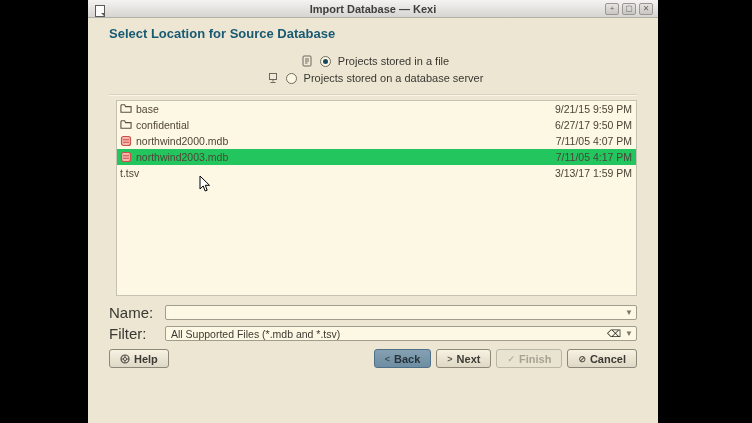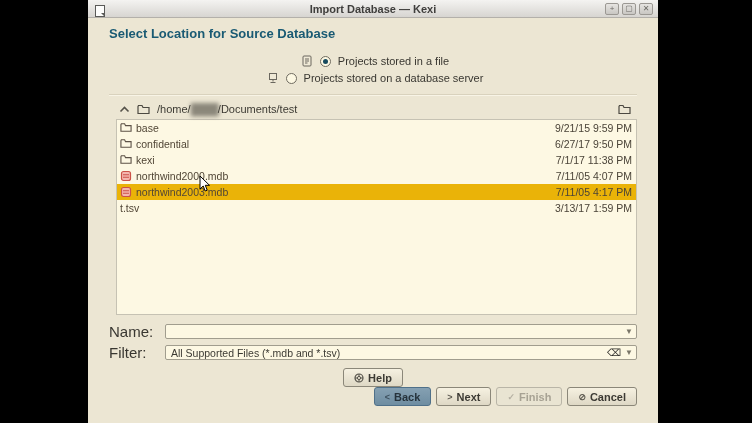--- a/index.html
+++ b/index.html
@@ -29,35 +29,35 @@
   .opt-row.selected .radio .dot { display:block; }
 
   .divider { margin-top:10px; border-top:1px solid #d9d2bd; border-bottom:1px solid #f8f4e6; }
 
   .pathbar { margin-top:7px; display:flex; align-items:center; gap:7px; font-size:11px; color:#3c3a33; padding:0 6px 0 10px; }
   .pathbar .spacer { flex:1; }
   .redacted { filter:blur(2px); opacity:.55; letter-spacing:-1px; }
 
   .filelist { margin-top:4px; margin-left:7px; height:196px; background:#fdf8e3; border:1px solid #c6c2b3; overflow:hidden; }
   .frow { height:16px; display:flex; align-items:center; font-size:10.5px; color:#514636; padding:0 4px 0 3px; }
-  .frow.hl { background:#eab308; }
+  .frow.hl { background:#22c55e; }
   .frow .ficon { width:12px; height:12px; margin-right:4px; flex:0 0 12px; display:inline-flex; }
   .frow .ficon.empty { margin-right:0; flex:0 0 0; width:0; }
   .frow .fname { flex:1; }
   .frow .fdate { color:#4a4338; }
 
   .formrow { display:flex; align-items:center; margin-top:4px; }
   .formrow .flabel { width:36px; margin-right:20px; font-size:15px; color:#393731; flex:0 0 36px; }
   .combo { flex:1; height:15px; background:#fdf8e3; border:1px solid #a19d8e; border-radius:2px; display:flex; align-items:center; font-size:10.5px; color:#3c3a33; padding:0 3px 0 5px; }
   .combo .cval { flex:1; white-space:nowrap; overflow:hidden; }
   .combo .chev { color:#7a7668; font-size:8px; margin-left:4px; }
   .combo .clear { font-size:10px; color:#2b2a26; margin-left:4px; line-height:1; }
   .formrow.first { margin-top:8px; }
 
-  .btnrow { margin-top:7px; display:flex; align-items:center;flex-direction:column; }
+  .btnrow { margin-top:7px; display:flex; align-items:center; }
   .btn { height:19px; border:1px solid #8b8779; border-radius:3px; background:linear-gradient(#f6f1e1,#ded8c5); font-size:11px; font-weight:600; color:#3c3a34; display:inline-flex; align-items:center; gap:4px; padding:0 10px; cursor:default; font-family:"Liberation Sans", sans-serif; }
   .btn .bglyph { font-size:9px; color:#5c5950; }
   .btn.primary { background:linear-gradient(#85a0b2,#6e8da1); border-color:#4f7089; color:#26333c; }
   .btn.primary .bglyph { color:#3c4f5c; }
   .btn.disabled { background:#e9e4d2; border-color:#b9b5a7; color:#a7a294; }
   .btn.disabled .bglyph { color:#b5b0a2; }
   .nav-btns { margin-left:auto; display:flex; gap:5px; }
 
   .cursor { position:absolute; left:199px; top:175px; width:12px; height:18px; z-index:50; }
 </style>
@@ -106,69 +106,39 @@
                 <path d="M6 7.5 V9.5 M3.5 10.5 H8.5" stroke="#6a675e" stroke-width="1"></path>
               </svg>
             </span>
     <span class="radio"></span>
     <span class="opt-label">Projects stored on a database server</span>
   </div>
         </div>
 
       <div class="divider"></div>
 
-      <div class="pathbar">
-        <span style="display:inline-flex">
-          <svg width="11" height="9" viewBox="0 0 11 9">
-              <polyline points="1.5,6.5 5.5,2.5 9.5,6.5" fill="none" stroke="#55524a" stroke-width="1.6"></polyline>
-            </svg>
-        </span>
-        <span style="display:inline-flex">
-          <svg width="13" height="11" viewBox="0 0 13 11">
-              <path d="M1 2.5 L1 9.5 L12 9.5 L12 3.5 L6 3.5 L5 1.5 L1.5 1.5 Z" fill="none" stroke="#4c4941" stroke-width="1.2"></path>
-            </svg>
-        </span>
-        <span>
-          <span>/home/</span><span class="redacted">████</span><span>/Documents/test</span>
-        </span>
-        <span class="spacer"></span>
-        <span style="display:inline-flex">
-          <svg width="13" height="11" viewBox="0 0 13 11">
-              <path d="M1 2.5 L1 9.5 L12 9.5 L12 3.5 L6 3.5 L5 1.5 L1.5 1.5 Z" fill="none" stroke="#4c4941" stroke-width="1.2"></path>
-            </svg>
-        </span>
-      </div>
 
       <div class="filelist" id="filelist">
           <div class="frow">
     <span class="ficon">
               <svg width="12" height="11" viewBox="0 0 13 11">
                 <path d="M1 2.5 L1 9.5 L12 9.5 L12 3.5 L6 3.5 L5 1.5 L1.5 1.5 Z" fill="none" stroke="#5d5247" stroke-width="1.2"></path>
               </svg>
             </span>
     <span class="fname">base</span>
     <span class="fdate">9/21/15 9:59 PM</span>
   </div>
           <div class="frow">
     <span class="ficon">
               <svg width="12" height="11" viewBox="0 0 13 11">
                 <path d="M1 2.5 L1 9.5 L12 9.5 L12 3.5 L6 3.5 L5 1.5 L1.5 1.5 Z" fill="none" stroke="#5d5247" stroke-width="1.2"></path>
               </svg>
             </span>
     <span class="fname">confidential</span>
     <span class="fdate">6/27/17 9:50 PM</span>
-  </div>
-          <div class="frow">
-    <span class="ficon">
-              <svg width="12" height="11" viewBox="0 0 13 11">
-                <path d="M1 2.5 L1 9.5 L12 9.5 L12 3.5 L6 3.5 L5 1.5 L1.5 1.5 Z" fill="none" stroke="#5d5247" stroke-width="1.2"></path>
-              </svg>
-            </span>
-    <span class="fname">kexi</span>
-    <span class="fdate">7/1/17 11:38 PM</span>
   </div>
           <div class="frow">
     <span class="ficon">
               <svg width="12" height="12" viewBox="0 0 12 12">
                 <rect x="1.5" y="1.5" width="9" height="9" rx="2" fill="#f4b6ae" stroke="#cc5248" stroke-width="1.2"></rect>
                 <path d="M3 4.8 H9 M3 7.2 H9" stroke="#cc5248" stroke-width="1.1"></path>
               </svg>
             </span>
     <span class="fname">northwind2000.mdb</span>
     <span class="fdate">7/11/05 4:07 PM</span>

